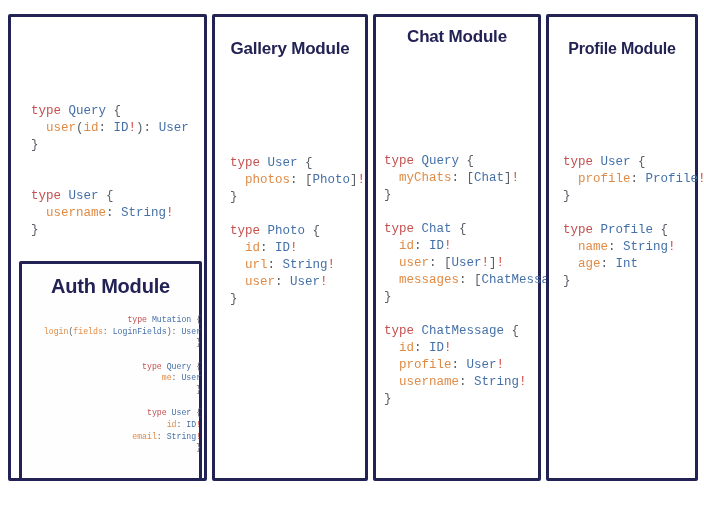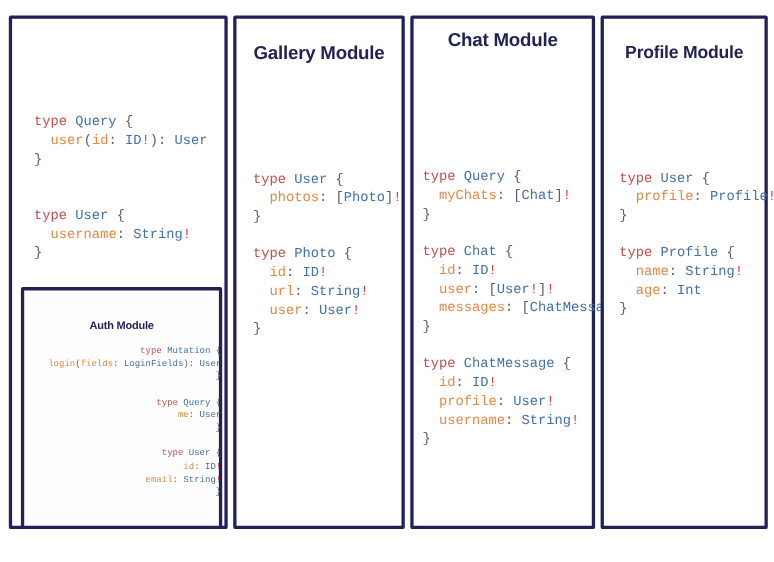--- a/index.html
+++ b/index.html
@@ -55,21 +55,21 @@
     position: absolute;
     box-sizing: border-box;
     left: 8px;
     top: 244px;
     width: 183px;
     height: 220px;
     background: #fefeff;
     border: 3px solid #232254;
     border-radius: 2px;
   }
-  #panel-auth .panel-title { font-size: 10px; margin-top: 27px; }
+  #panel-auth .panel-title { font-size: 20px; margin-top: 11px; }
 
   
   .code {
     font-family: Liberation Mono, monospace;
     white-space: pre;
     color: #555a62;
     line-height: 1.36;
   }
   .code-lg { font-size: 12.5px; }
   .code-sm { font-size: 8.2px; line-height: 1.42; }

